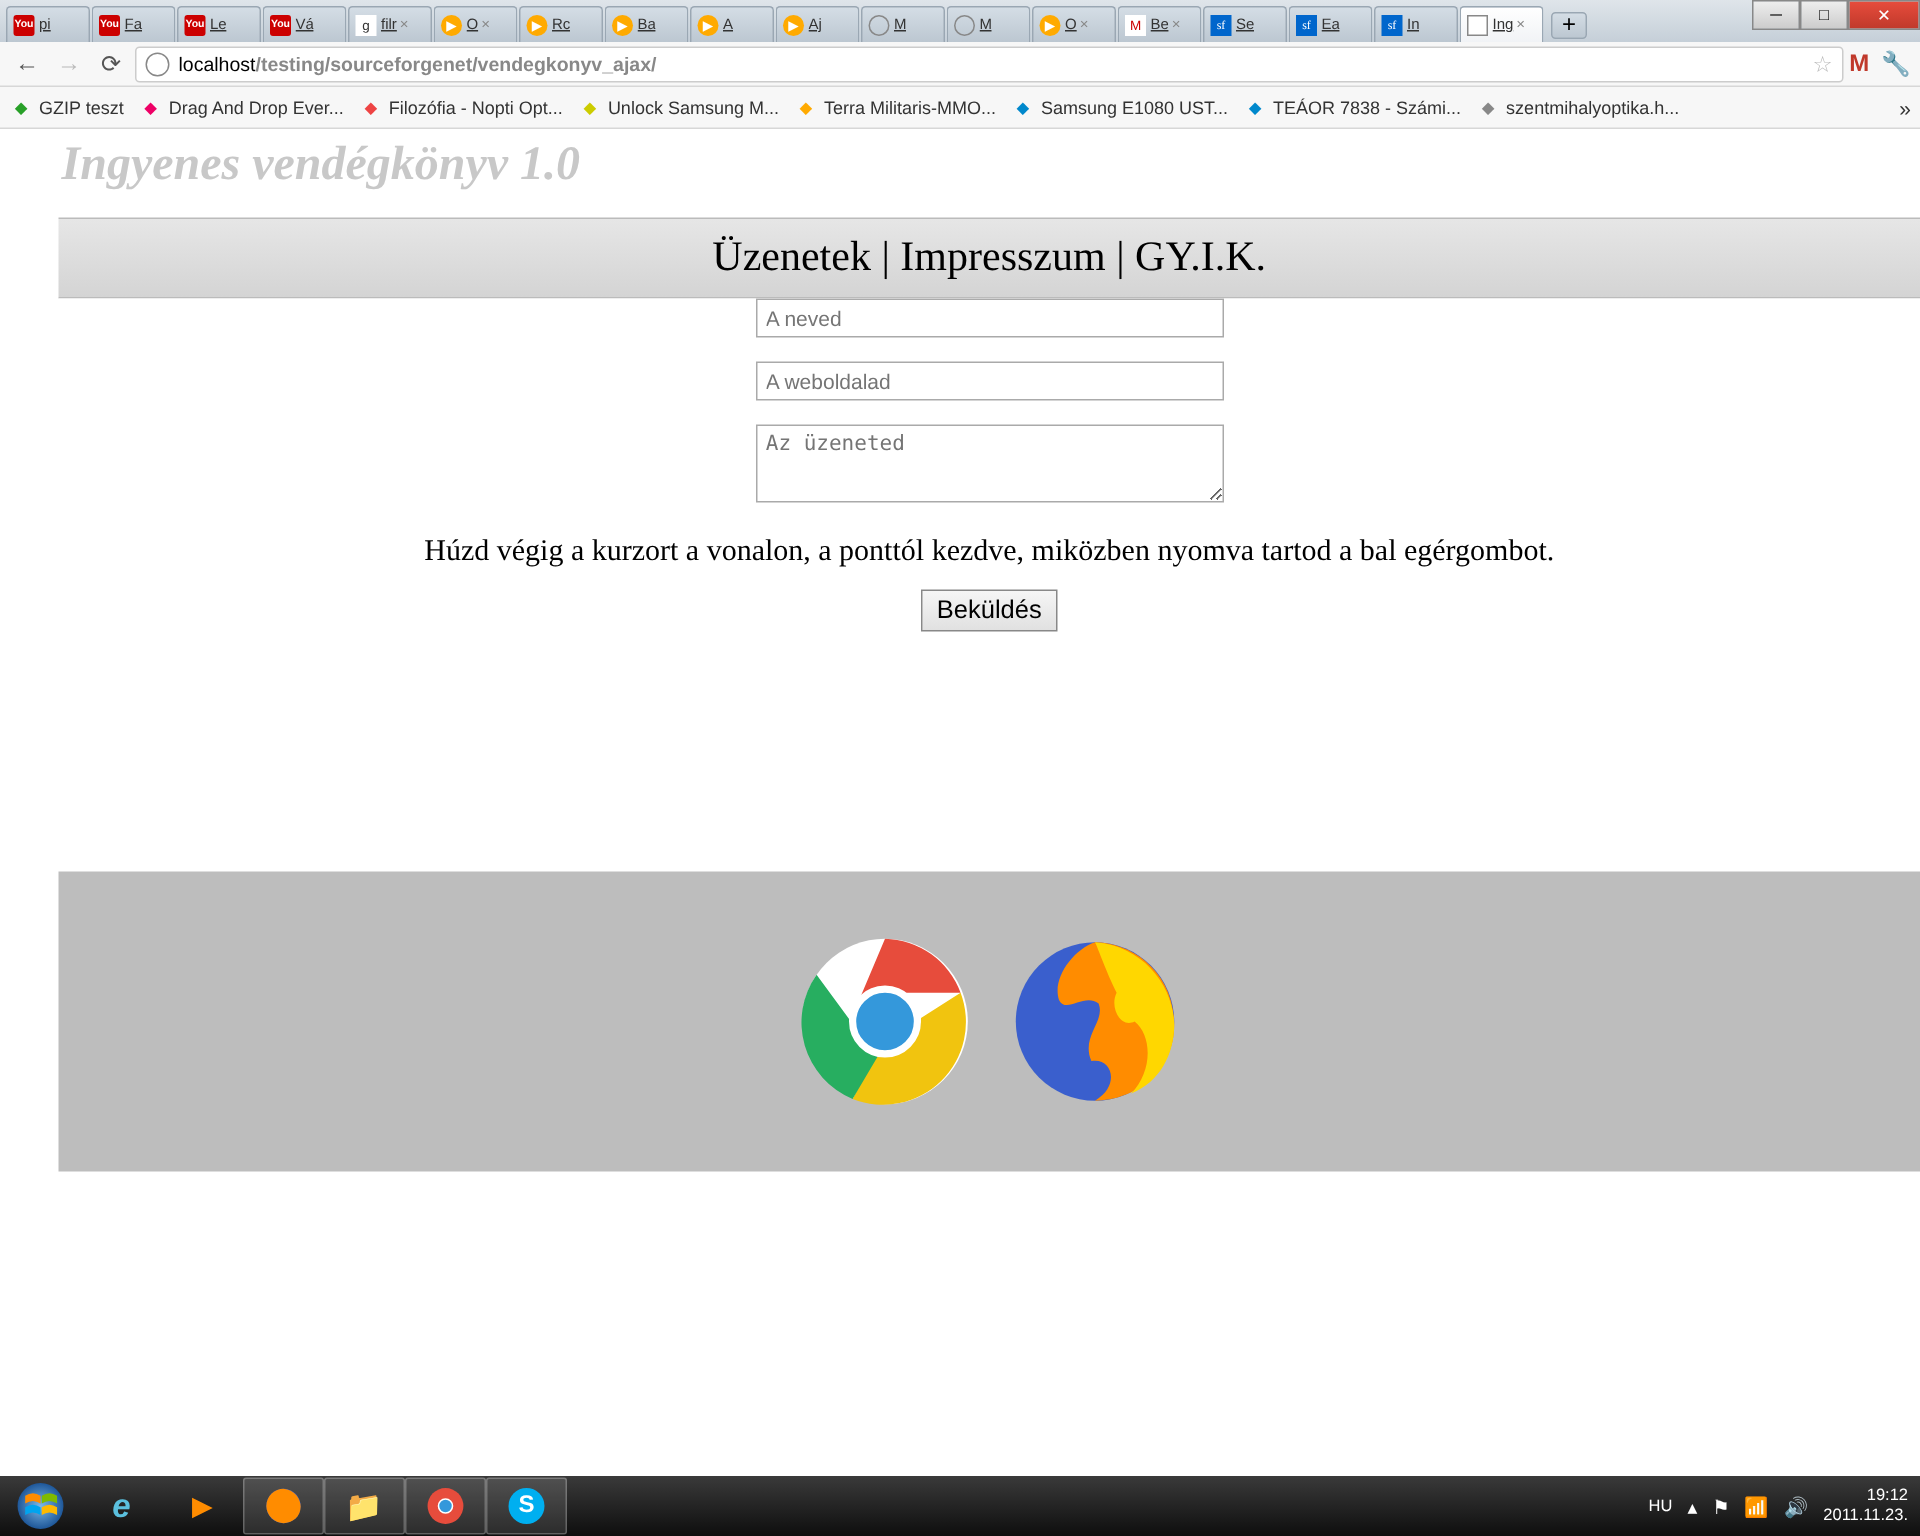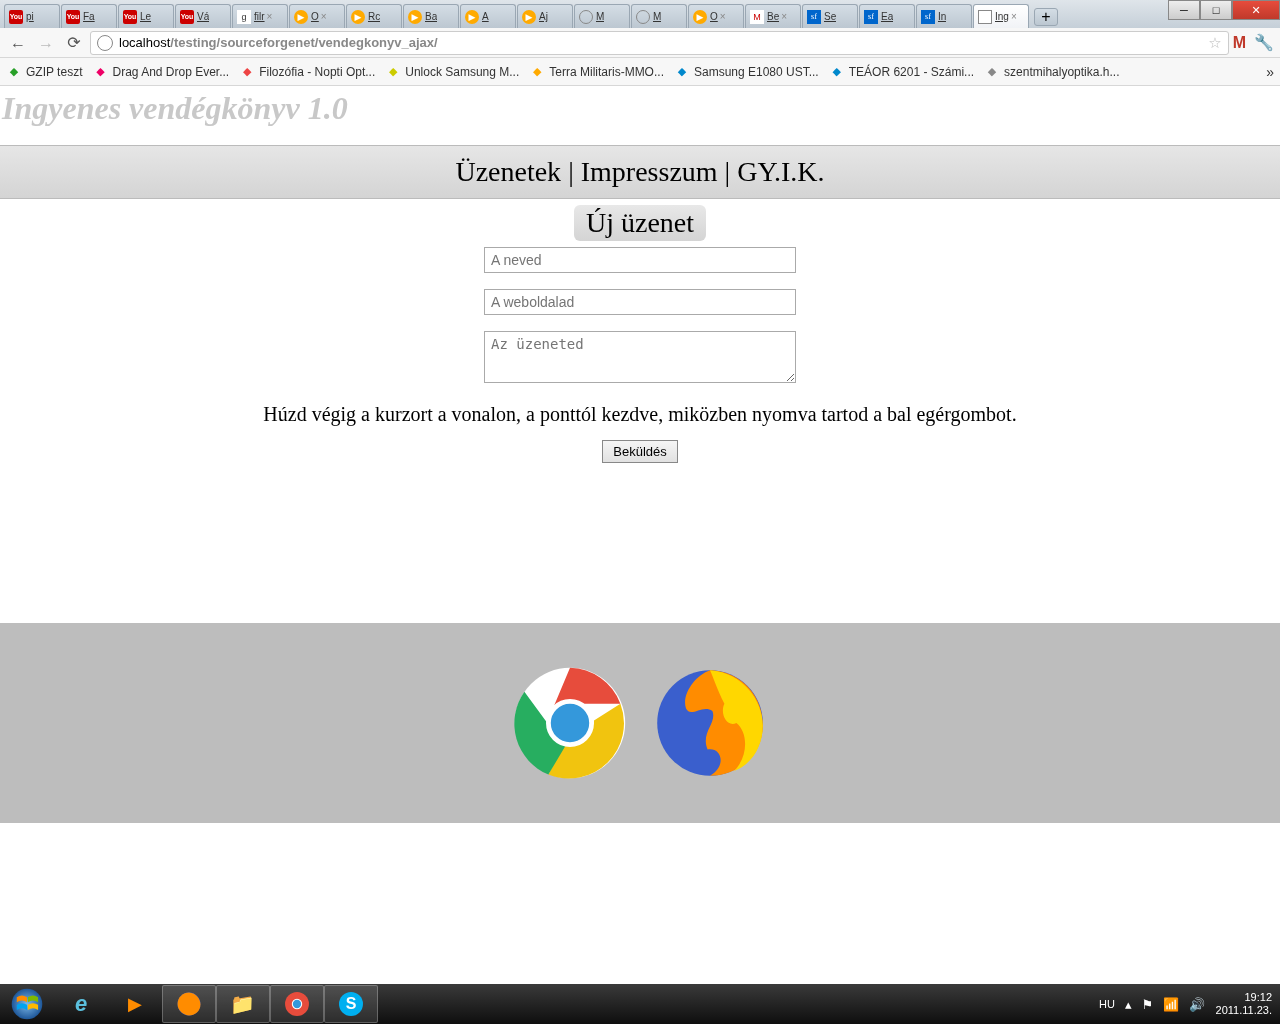--- a/index.html
+++ b/index.html
@@ -31,37 +31,37 @@
 .nav-right { display: flex; gap: 8px; align-items: center; }
 
 
 .bookmarks-bar { height: 28px; background: #f7f7f7; border-bottom: 1px solid #d7d7d7; display: flex; align-items: center; padding: 0 6px; gap: 10px; font-size: 12px; color: #333; }
 .bm-item { display: flex; align-items: center; gap: 4px; white-space: nowrap; }
 .bm-icon { width: 16px; height: 16px; display: inline-flex; align-items: center; justify-content: center; font-size: 11px; }
 .bm-more { margin-left: auto; font-size: 14px; }
 
 
 .viewport { position: absolute; top: 86px; left: 0; right: 0; bottom: 40px; overflow: hidden; }
-.page-scroll { height: 100%; overflow-y: scroll; }
+.page-scroll { height: 100%; overflow-y: scroll; padding-left: 39px; }
 .page-title { font-family: "Times New Roman", serif; font-size: 32px; font-weight: bold; color: #c8c8c8; padding: 4px 0 18px 2px; font-style: italic; }
 .author { font-family: "Times New Roman", serif; font-size: 16px; padding: 0 0 6px 2px; }
 .top-menu { background: linear-gradient(#e6e6e6,#d4d4d4); padding: 10px 0; text-align: center; font-family: "Times New Roman", serif; font-size: 28px; border-top: 1px solid #bbb; border-bottom: 1px solid #bbb; }
 .top-menu a { color: #000; text-decoration: none; }
 .form-head { text-align: center; font-family: "Times New Roman", serif; font-size: 28px; background: linear-gradient(#e8e8e8,#d4d4d4); display: inline-block; padding: 2px 12px; border-radius: 6px; margin: 6px auto; }
 .form-head-wrap { text-align: center; }
 .form-area { width: 100%; background: #fff; padding-bottom: 40px; }
 .field-row { width: 312px; margin: 0 auto 16px; }
 .field-row input, .field-row textarea { width: 100%; border: 1px solid #aaa; padding: 4px 6px; font-size: 14px; font-family: Arial, sans-serif; color: #333; }
 .field-row textarea { height: 52px; resize: both; font-family: monospace; }
 .instr { text-align: center; font-family: "Times New Roman", serif; font-size: 20px; margin: 14px 0; }
 .captcha-zone { text-align: center; margin: 8px 0 40px; }
 .captcha-label { font-family: "Times New Roman", serif; font-size: 16px; margin-bottom: 4px; }
 .captcha-svg { display: inline-block; }
 .submit-wrap { text-align: center; }
-.submit-btn { border: 1px solid #888; background: linear-gradient(#f5f5f5,#e1e1e1); padding: 3px 10px; font-size: 13px; }
+.submit-btn { border: 1px solid #888; background: linear-gradient(#f5f5f5,#e1e1e1); padding: 3px 10px; font-size: 17px; }
 .footer-band { background: #bdbdbd; height: 200px; display: flex; align-items: center; justify-content: center; gap: 20px; margin-top: 120px; }
 .browser-logo { width: 120px; height: 120px; }
 
 
 .taskbar { position: absolute; bottom: 0; left: 0; right: 0; height: 40px; background: linear-gradient(#3a3a3a,#0e0e0e); display: flex; align-items: center; }
 .start-orb { width: 54px; height: 40px; display: flex; align-items: center; justify-content: center; }
 .start-orb svg { width: 34px; height: 34px; }
 .task-icon { width: 54px; height: 38px; display: flex; align-items: center; justify-content: center; border: 1px solid transparent; }
 .task-icon.active { background: rgba(255,255,255,0.12); border: 1px solid rgba(255,255,255,0.25); border-radius: 2px; }
 .tray { margin-left: auto; display: flex; align-items: center; gap: 10px; padding: 0 8px; color: #fff; font-size: 11px; }
@@ -208,37 +208,36 @@
     <div class="bm-item">
       <span class="bm-icon" style="color:#fa0">◆</span>
       <span>Terra Militaris-MMO...</span>
     </div>
     <div class="bm-item">
       <span class="bm-icon" style="color:#08c">◆</span>
       <span>Samsung E1080 UST...</span>
     </div>
     <div class="bm-item">
       <span class="bm-icon" style="color:#08c">◆</span>
-      <span>TEÁOR 6201 - Számi...</span>
+      <span>TEÁOR 7838 - Számi...</span>
     </div>
     <div class="bm-item">
       <span class="bm-icon" style="color:#888">◆</span>
       <span>szentmihalyoptika.h...</span>
     </div>
     <div class="bm-more">»</div>
   </div>
 
 <div class="viewport">
   <div class="page-scroll">
     <div class="page-title">Ingyenes vendégkönyv 1.0</div>
     <div class="top-menu">
       <a>Üzenetek</a><span> | </span><a>Impresszum</a><span> | </span><a>GY.I.K.</a>
     </div>
     <div class="form-area">
-      <div class="form-head-wrap"><div class="form-head">Új üzenet</div></div>
       <div class="field-row"><input type="text" placeholder="A neved" style=""></div>
       <div class="field-row"><input type="text" placeholder="A weboldalad" style=""></div>
       <div class="field-row"><textarea placeholder="Az üzeneted" style=""></textarea></div>
       <div class="instr">Húzd végig a kurzort a vonalon, a ponttól kezdve, miközben nyomva tartod a bal egérgombot.</div>
       <div class="submit-wrap">
         <button class="submit-btn">Beküldés</button>
       </div>
     </div>
     <div class="footer-band">
       <svg class="browser-logo" viewBox="0 0 100 100">

